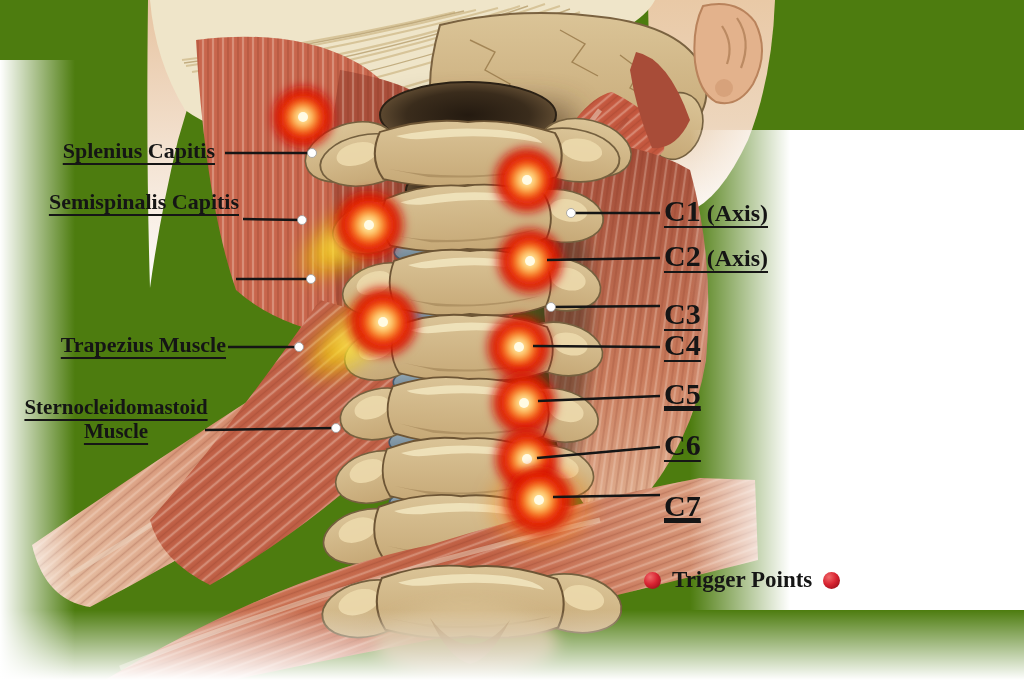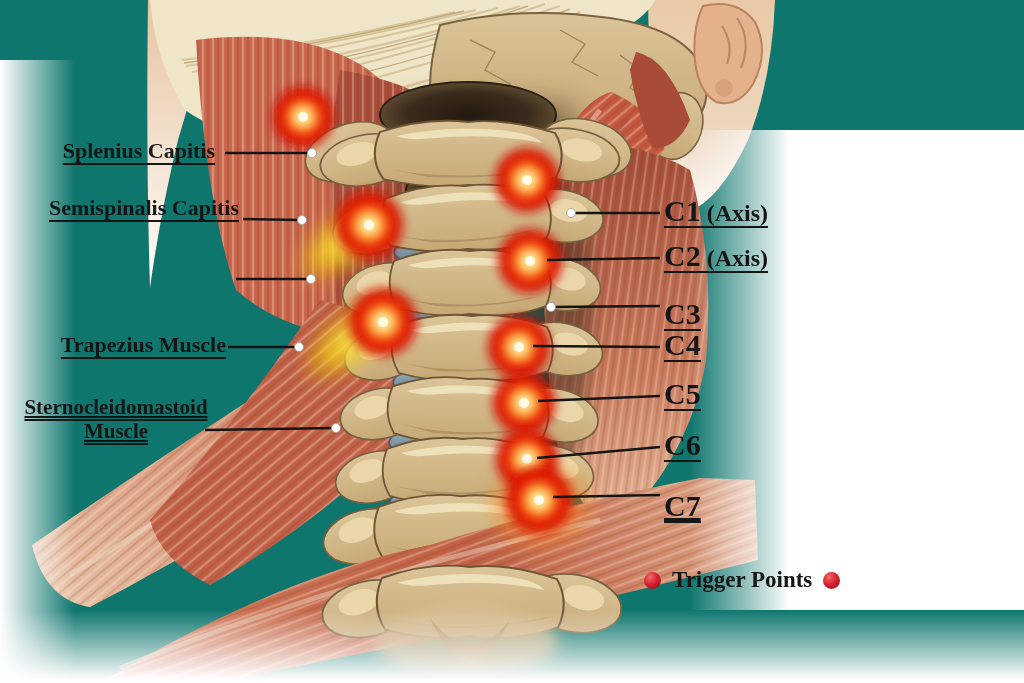--- a/index.html
+++ b/index.html
@@ -1,23 +1,23 @@
 <!DOCTYPE html>
 <html><head>
 <meta charset="utf-8">
 <style>
   html,body{margin:0;padding:0;background:#fff;}
-  .stage{position:relative;width:1024px;height:683px;overflow:hidden;background:#0f766e;
+  .stage{position:relative;width:1024px;height:683px;overflow:hidden;background:#4d7c0f;
          font-family:"Liberation Serif","DejaVu Serif",serif;}
   .stage svg{position:absolute;left:0;top:0;}
   .lbl{position:absolute;color:#151515;font-weight:700;white-space:nowrap;line-height:1.12;}
   .lbl span{text-decoration:underline;text-decoration-thickness:2.2px;text-underline-offset:5px;
             text-decoration-color:#161616;}
   .lbl-left{font-size:22px;text-align:right;}
-  .lbl-scm{font-size:21px;text-align:center;white-space:normal;width:216px;text-decoration:underline;}
+  .lbl-scm{font-size:21px;text-align:center;white-space:normal;width:216px;}
   .lbl-c{font-size:30px;}
   .lbl-c .csuf{font-size:24px;font-weight:700;}
   .legend{position:absolute;left:644px;top:567px;display:flex;flex-direction:row;gap:7px;}
   .legend-row{display:flex;align-items:center;gap:11px;}
   .legend-row .txt{font-size:23px;font-weight:700;color:#161616;white-space:nowrap;}
   .dot{width:17px;height:17px;border-radius:50%;flex:0 0 auto;
        background:radial-gradient(circle at 35% 30%, #ef6a6a 0%, #d92432 45%, #a3111d 80%, #8c0d17 100%);}
   .glowIcon{width:34px;height:34px;flex:0 0 auto;
        background:radial-gradient(circle, #fffbe2 0%, #ffe05a 20%, #ff9c2a 42%, rgba(242,70,12,.9) 60%, rgba(242,70,12,0) 74%);}
 </style>
@@ -328,36 +328,36 @@
     <circle cx="311" cy="279" r="4.5"></circle>
         <circle cx="299" cy="347" r="4.5"></circle>
     <circle cx="336" cy="428" r="4.5"></circle>
         <circle cx="571" cy="213" r="4.5"></circle>
     <circle cx="551" cy="307" r="4.5"></circle>
   </g>
 </svg>
 
 <div class="lbl lbl-left" style="top:139px;right:809px;">
   <span>Splenius Capitis</span></div>
-<div class="lbl lbl-left" style="top:196px;right:785px;">
+<div class="lbl lbl-left" style="top:190px;right:785px;">
   <span>Semispinalis Capitis</span></div>
 <div class="lbl lbl-left" style="top:333px;right:798px;margin-left:42px;">
   <span>Trapezius Muscle</span></div>
 <div class="lbl lbl-scm" style="top:396px;right:800px;">
   <span>Sternocleidomastoid Muscle</span></div>
 
 <div class="lbl lbl-c" style="top:194px;left:664px;">
   <span><span class="cnum">C1</span><span class="csuf"> (Axis)</span></span></div>
 <div class="lbl lbl-c" style="top:239px;left:664px;text-align:center;">
   <span><span class="cnum">C2</span><span class="csuf"> (Axis)</span></span></div>
 <div class="lbl lbl-c" style="top:297px;left:664px;">
   <span><span class="cnum">C3</span><span class="csuf"></span></span></div>
 <div class="lbl lbl-c" style="top:328px;left:664px;">
   <span><span class="cnum">C4</span><span class="csuf"></span></span></div>
-<div class="lbl lbl-c" style="top:377px;left:664px;">
+<div class="lbl lbl-c" style="top:377px;left:664px;text-decoration:underline;">
   <span><span class="cnum">C5</span><span class="csuf"></span></span></div>
 <div class="lbl lbl-c" style="top:428px;left:664px;">
   <span><span class="cnum">C6</span><span class="csuf"></span></span></div>
 <div class="lbl lbl-c" style="top:489px;left:664px;text-decoration:underline;">
   <span><span class="cnum">C7</span><span class="csuf"></span></span></div>
 
 <div class="legend">
   <div class="legend-row">
     <span class="dot"></span>
     <span class="txt">Trigger Points</span>

